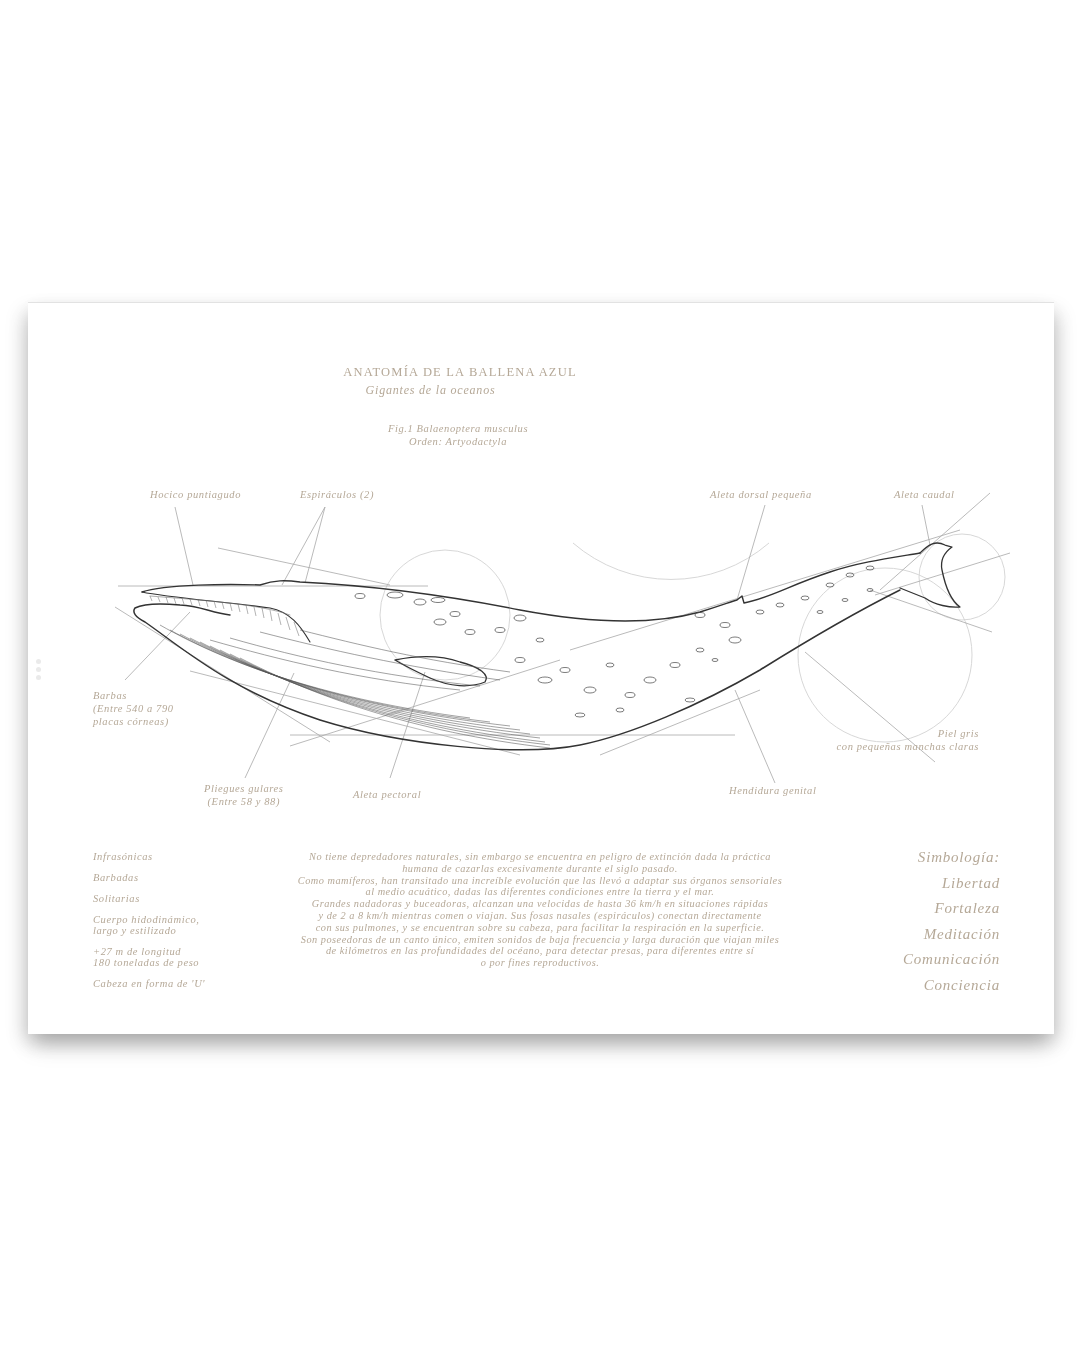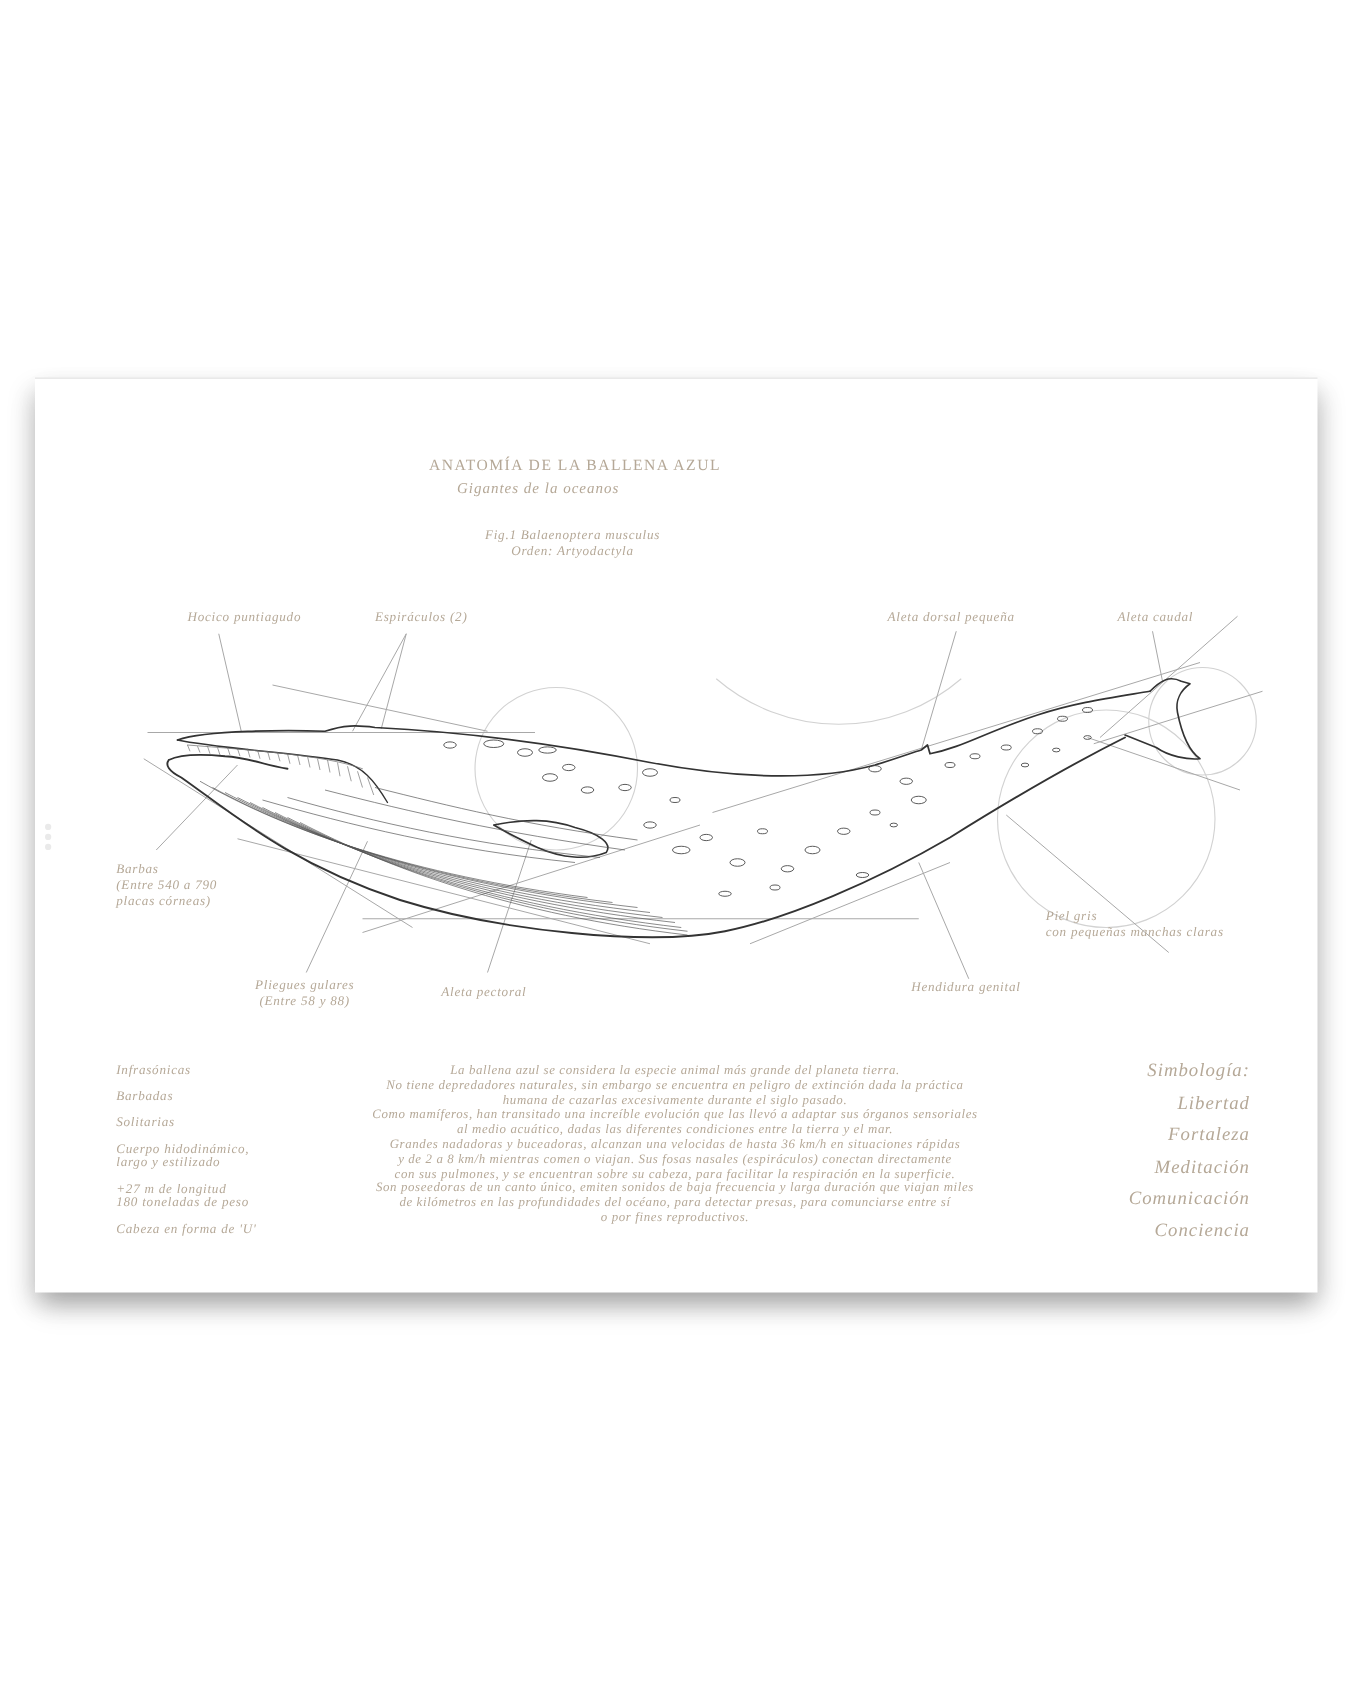--- a/index.html
+++ b/index.html
@@ -16,21 +16,21 @@
   .pager-dots { position: absolute; left: 36px; top: 659px; width: 6px; }
   .pager-dots span { display: block; width: 5px; height: 5px; border-radius: 50%; background: #eaeaea; margin-bottom: 3px; }
   .txt { position: absolute; color: #b5a897; font-style: italic; white-space: nowrap; letter-spacing: 0.6px; }
   .title {
     position: absolute; left: 0; width: 920px; top: 365px; text-align: center;
     color: #b5a897; font-size: 12.5px; letter-spacing: 1.2px; font-style: normal;
   }
   .subtitle { position: absolute; left: 0; width: 861px; top: 383px; text-align: center; color: #b5a897; font-size: 12px; font-style: italic; letter-spacing: 0.8px; }
   .fig { position: absolute; left: 0; width: 916px; top: 422px; text-align: center; color: #b5a897; font-size: 10.5px; font-style: italic; letter-spacing: 0.6px; line-height: 13px; }
   .label { font-size: 10.5px; line-height: 13px; }
-  .label.right { text-align: left; }
+  .label.right { text-align: right; }
   .left-list { position: absolute; left: 93px; top: 851px; color: #b5a897; font-style: italic; font-size: 10.5px; letter-spacing: 0.6px; }
   .left-list div { line-height: 11px; margin-bottom: 10px; }
   .right-list { position: absolute; right: 80px; top: 851px; color: #b5a897; font-style: italic; font-size: 15px; letter-spacing: 0.8px; text-align: right; }
   .right-list div { height: 25.6px; line-height: 13px; }
   .body-text {
     position: absolute; left: 270px; width: 540px; top: 851px; text-align: center;
     color: #b5a897; font-style: italic; font-size: 10.3px; line-height: 11.8px; letter-spacing: 0.5px;
   }
   .body-text div { white-space: nowrap; }
   svg.illus { position: absolute; left: 0; top: 0; }
@@ -187,30 +187,29 @@
 <div class="left-list">
   <div><span>Infrasónicas</span></div>
   <div><span>Barbadas</span></div>
   <div><span>Solitarias</span></div>
   <div><span>Cuerpo hidodinámico,</span><br><span>largo y estilizado</span></div>
   <div><span>+27 m de longitud</span><br><span>180 toneladas de peso</span></div>
   <div><span>Cabeza en forma de 'U'</span></div>
 </div>
 
 <div class="body-text">
-  <div>La ballena azul se considera la especie animal más grande del planeta tierra.</div>
   <div>No tiene depredadores naturales, sin embargo se encuentra en peligro de extinción dada la práctica</div>
   <div>humana de cazarlas excesivamente durante el siglo pasado.</div>
   <div>Como mamíferos, han transitado una increíble evolución que las llevó a adaptar sus órganos sensoriales</div>
   <div>al medio acuático, dadas las diferentes condiciones entre la tierra y el mar.</div>
   <div>Grandes nadadoras y buceadoras, alcanzan una velocidas de hasta 36 km/h en situaciones rápidas</div>
   <div>y de 2 a 8 km/h mientras comen o viajan. Sus fosas nasales (espiráculos) conectan directamente</div>
   <div>con sus pulmones, y se encuentran sobre su cabeza, para facilitar la respiración en la superficie.</div>
   <div>Son poseedoras de un canto único, emiten sonidos de baja frecuencia y larga duración que viajan miles</div>
-  <div>de kilómetros en las profundidades del océano, para detectar presas, para comunciarse entre sí</div>
+  <div>de kilómetros en las profundidades del océano, para detectar presas, para diferentes entre sí</div>
   <div>o por fines reproductivos.</div>
 </div>
 
 <div class="right-list">
   <div>Simbología:</div>
   <div>Libertad</div>
   <div>Fortaleza</div>
   <div>Meditación</div>
   <div>Comunicación</div>
   <div>Conciencia</div>

